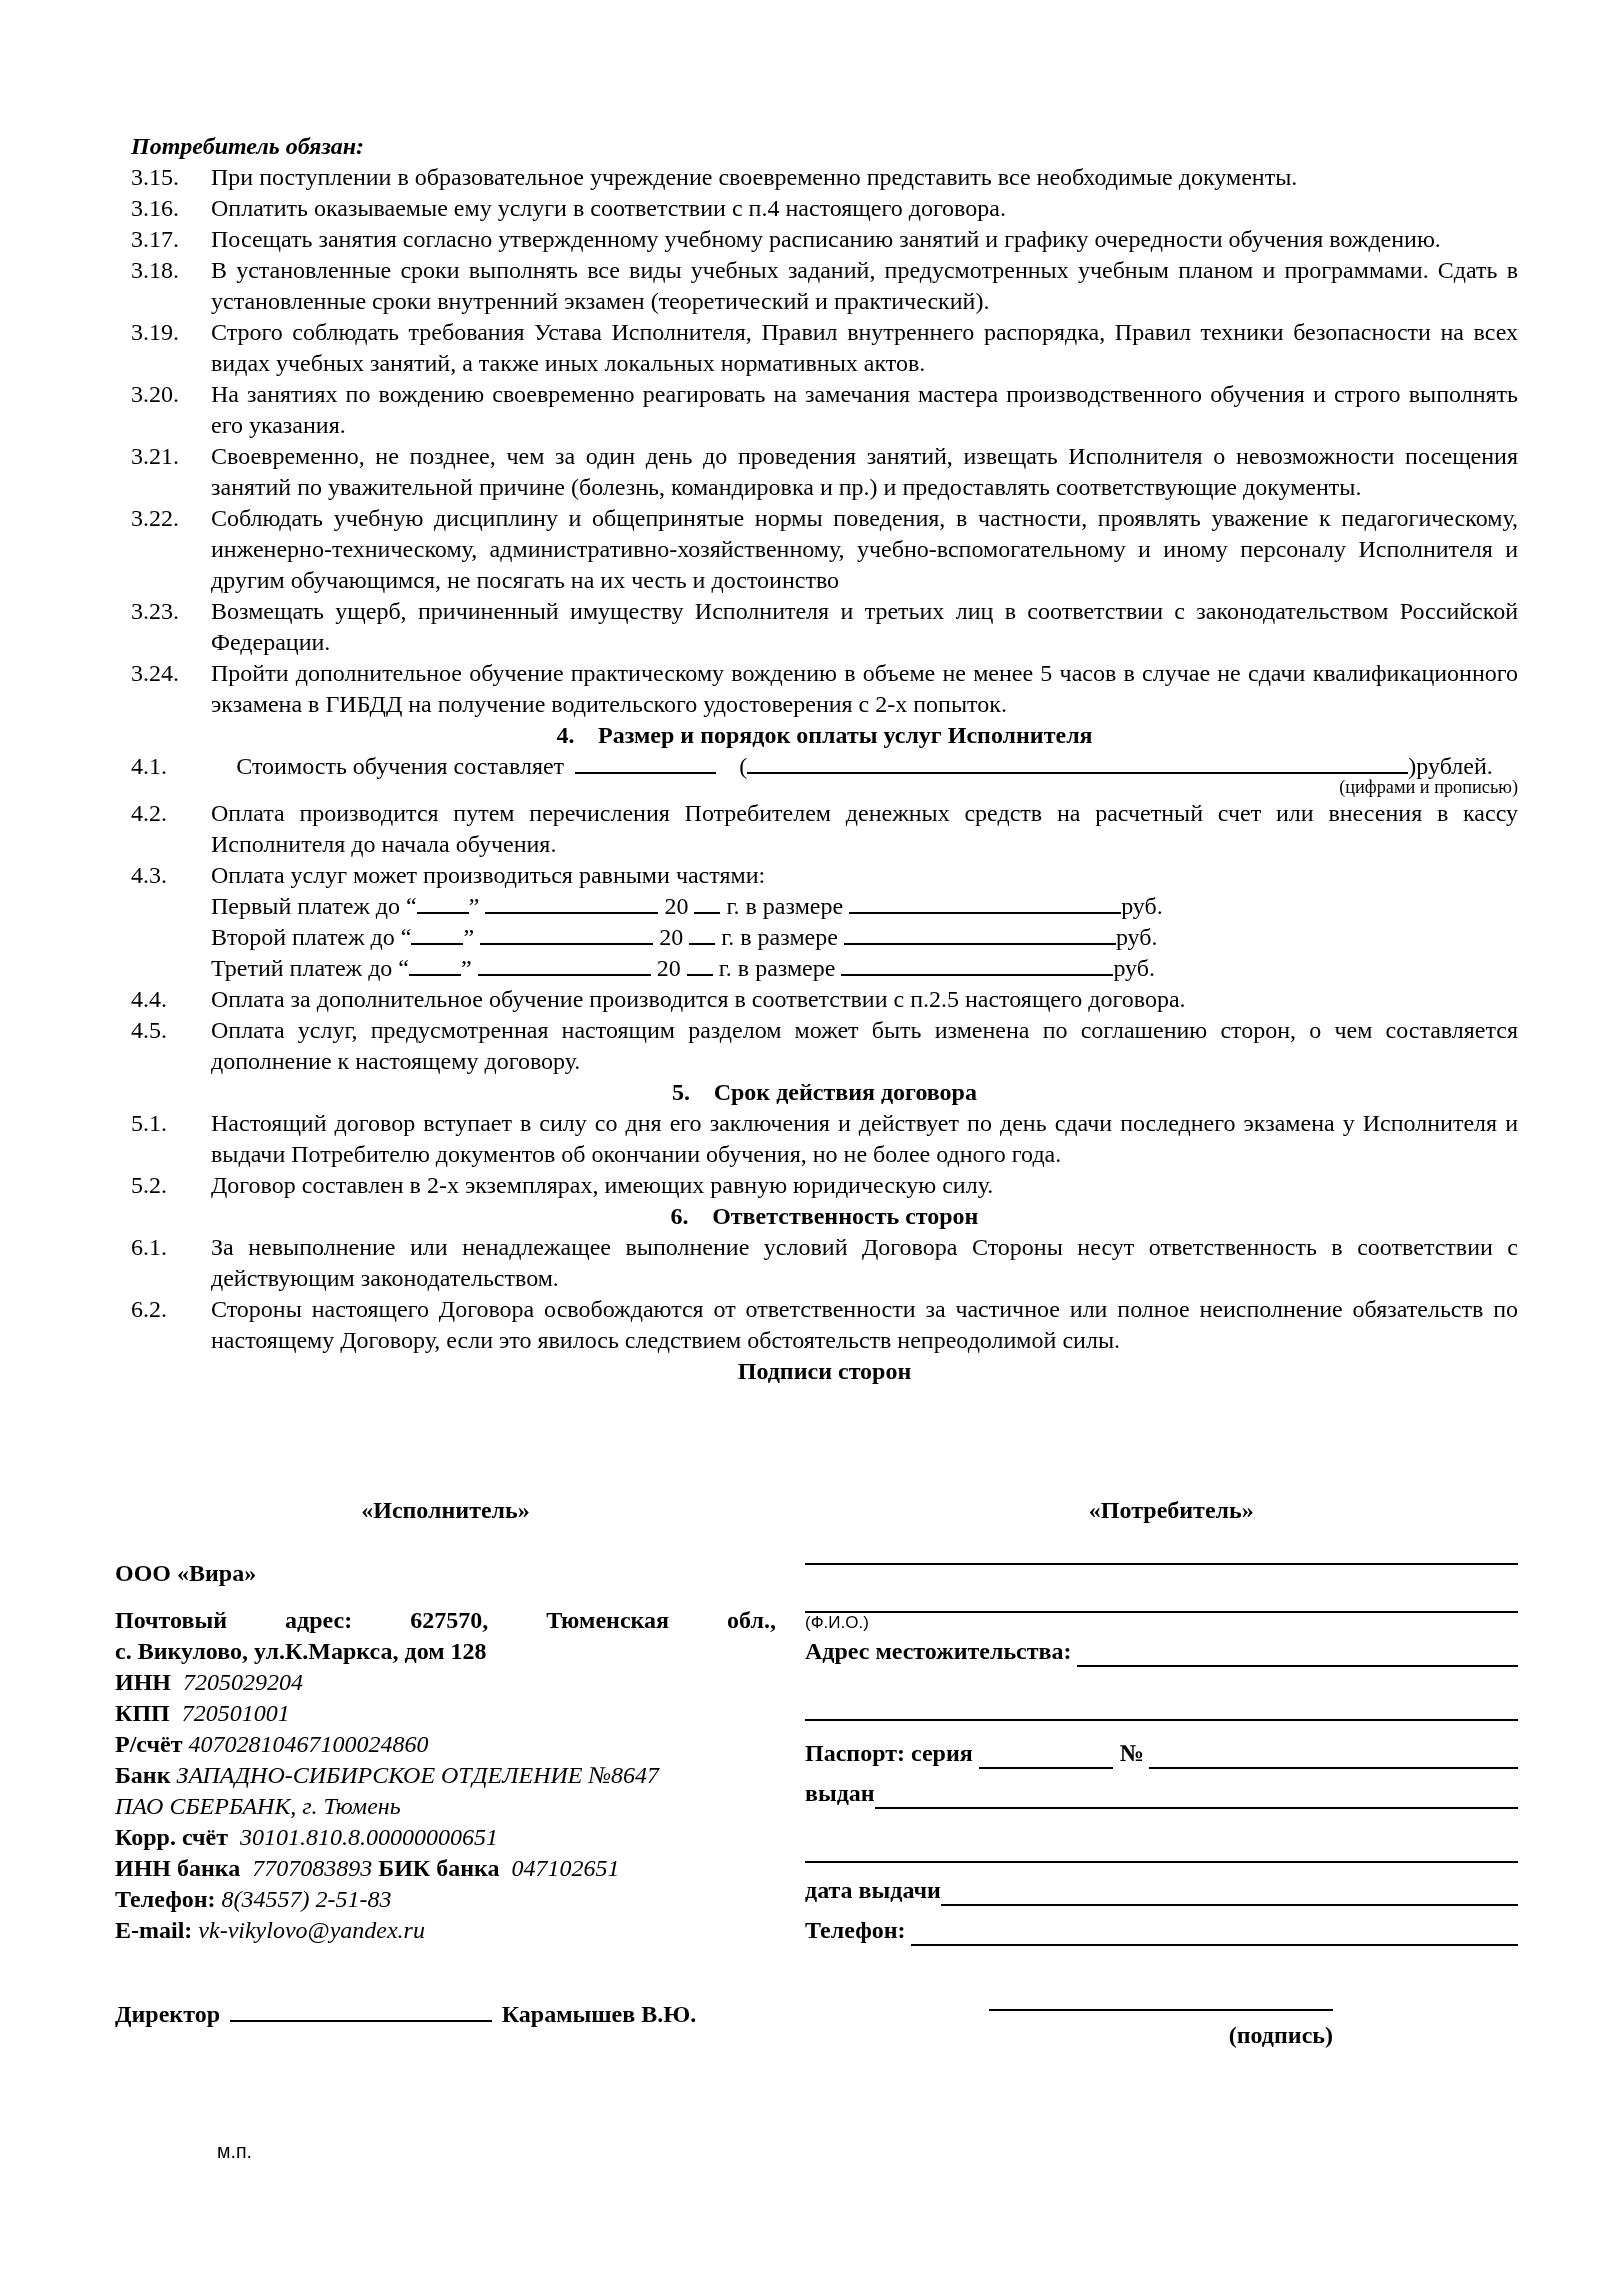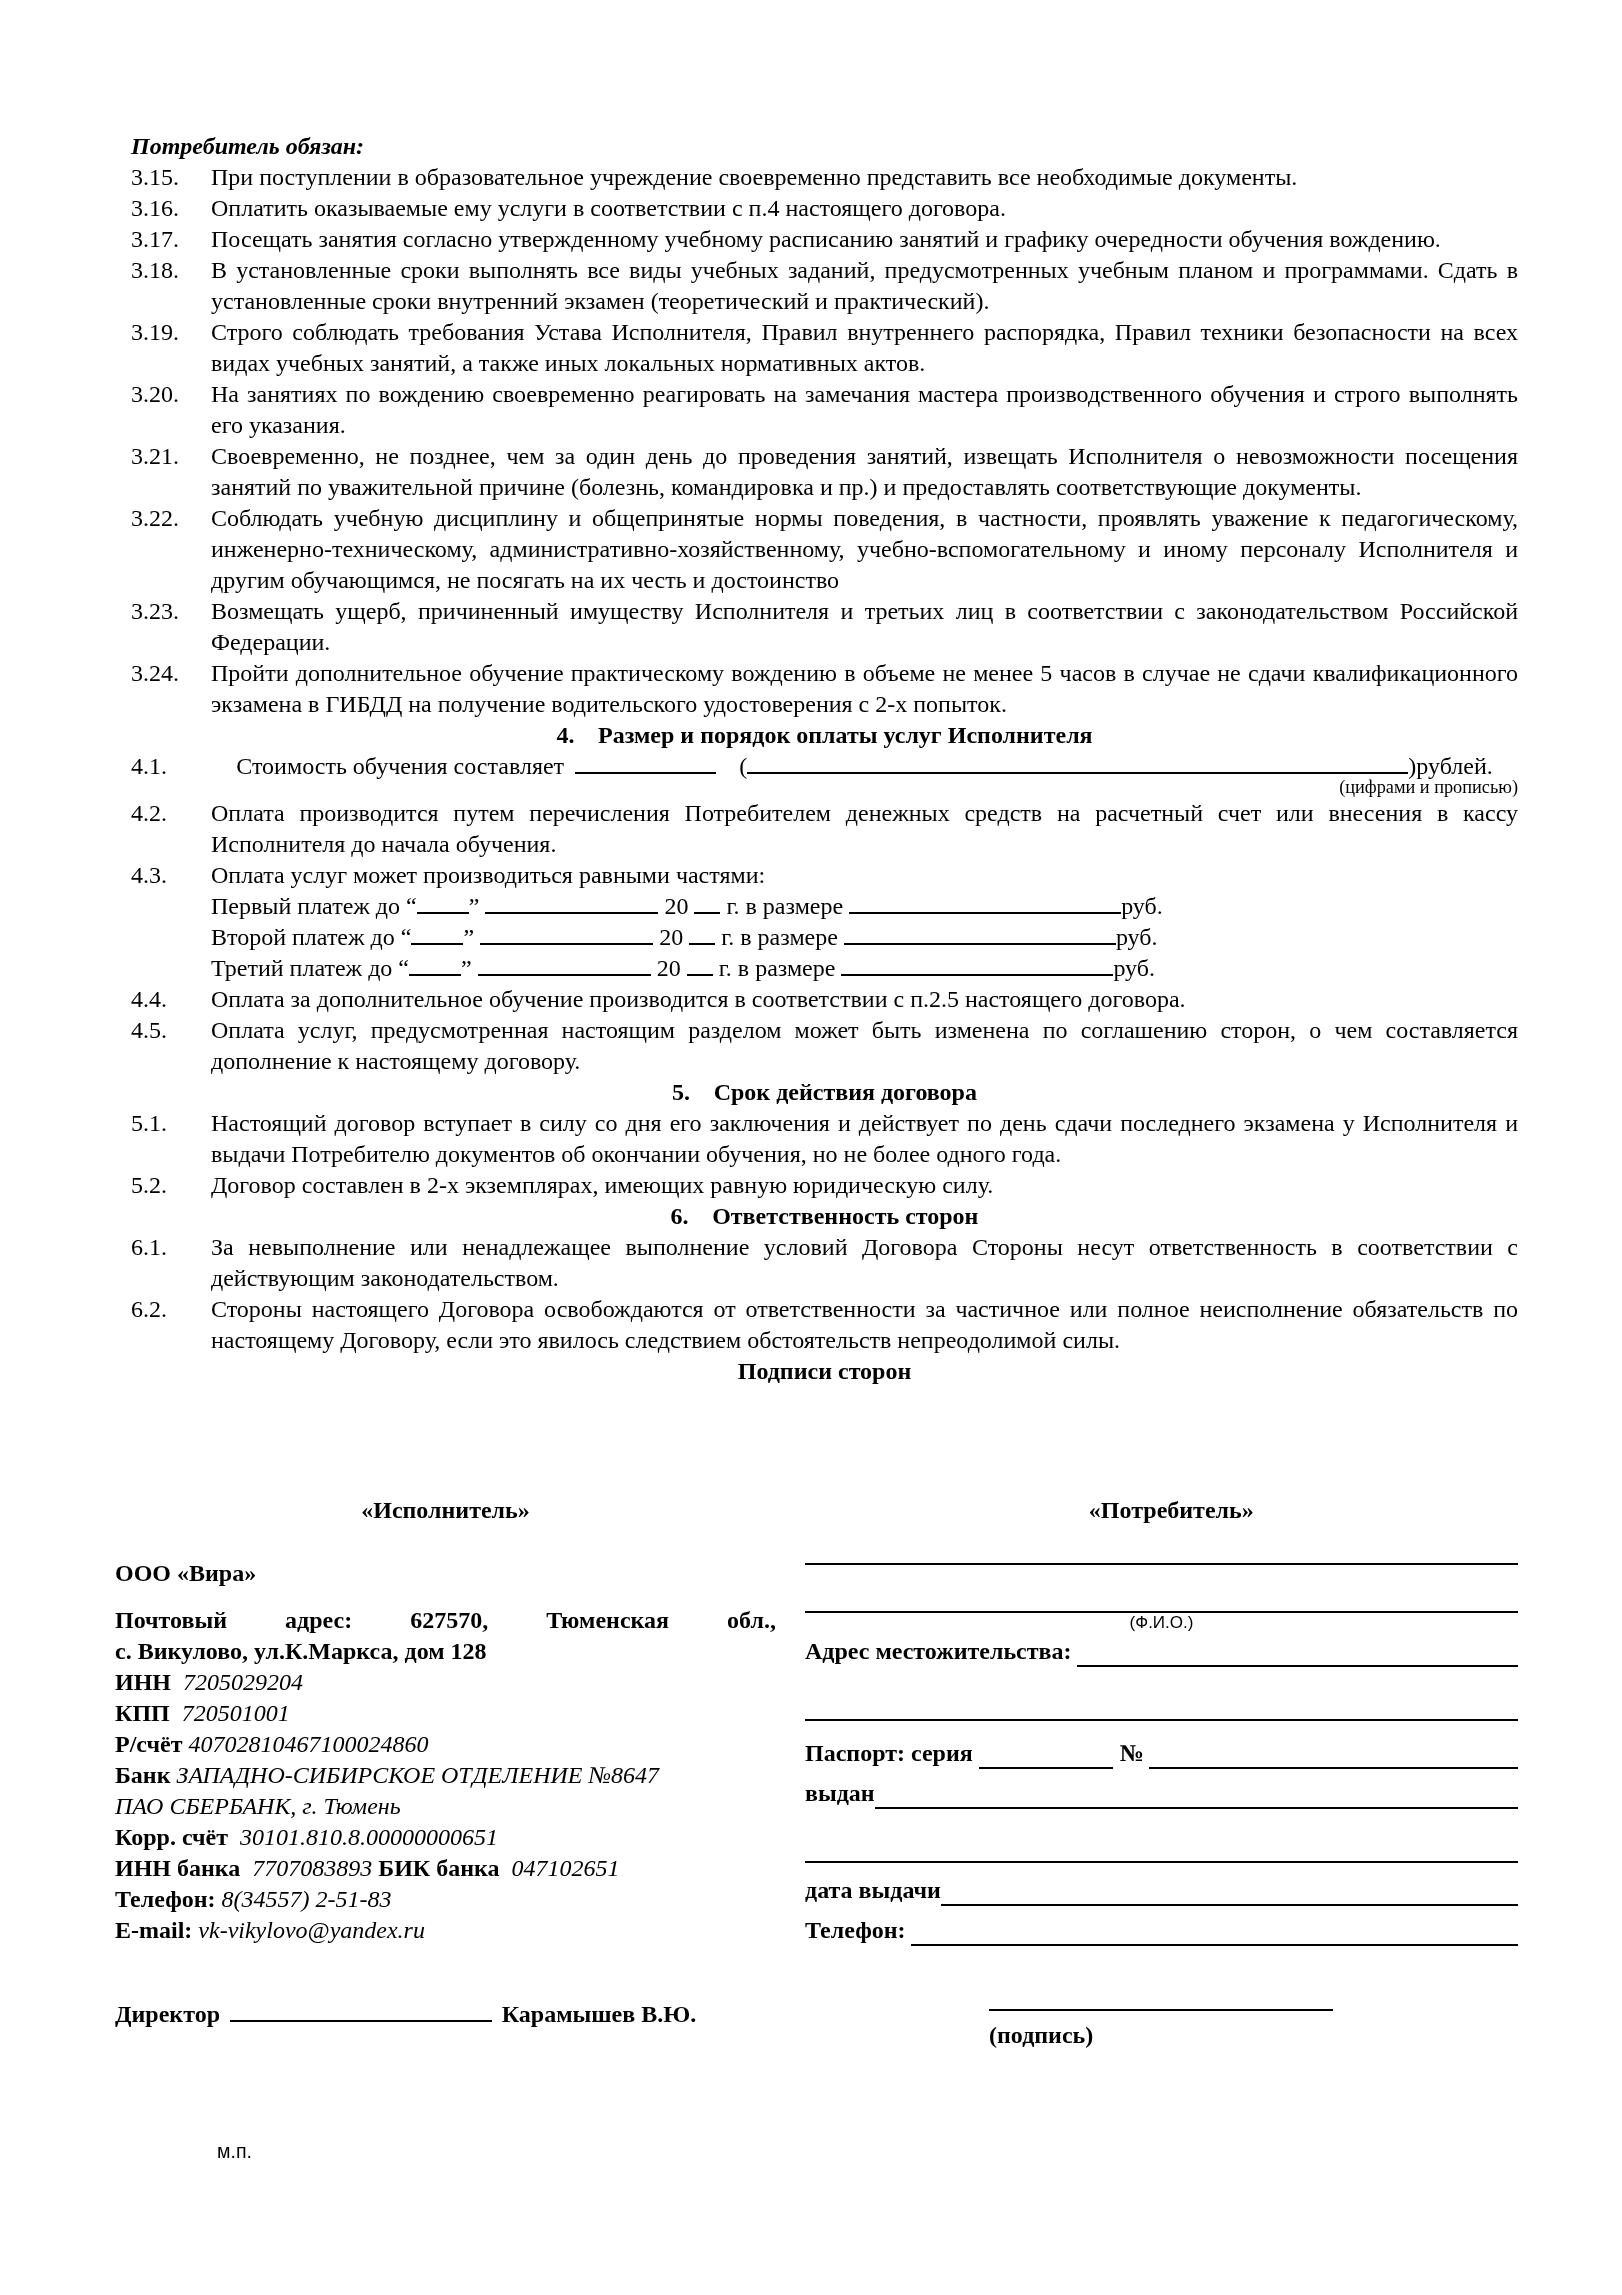--- a/index.html
+++ b/index.html
@@ -21,27 +21,27 @@
 
   .left-block { position: absolute; left: 115px; top: 1495px; width: 661px;
                 font-size: 24px; line-height: 31px; }
   .right-block { position: absolute; left: 805px; top: 1495px; width: 713px;
                  font-size: 24px; line-height: 31px; font-family: "Liberation Serif", serif; }
   .b { font-weight: bold; }
   .i { font-style: italic; }
   .center { text-align: center; }
   .justify-line { display: flex; justify-content: space-between; font-weight: bold; }
   .full-line { border-bottom: 2px solid #000; height: 21px; }
-  .fio { font-size: 17px; text-align: center; line-height: 19.6px; font-family: "Liberation Sans", sans-serif; }
+  .fio { font-size: 17px; line-height: 19.6px; font-family: "Liberation Sans", sans-serif; }
   .fill-row { display: flex; align-items: flex-end; font-weight: bold; }
   .fill-row .grow { flex: 1 1 auto; border-bottom: 2px solid #000; height: 21px; margin-left: 5.2px; }
   .director { position: absolute; left: 115px; top: 1999px; font-size: 24px; font-weight: bold; }
   .mp { position: absolute; left: 217px; top: 2140px; font-size: 19.6px; font-family: "Liberation Sans", sans-serif; }
   .podpis-line { position: absolute; left: 989px; top: 2009px; width: 344px; border-bottom: 2px solid #000; }
-  .podpis { position: absolute; left: 989px; width: 344px; top: 2022px; text-align: left; font-weight: bold; font-size: 24px; }
+  .podpis { position: absolute; left: 989px; width: 344px; top: 2022px; text-align: right; font-weight: bold; font-size: 24px; }
 </style>
 </head>
 <body>
 
 <div class="page">
   <div class="main">
     <p class="intro">Потребитель обязан:</p>
 
     <div class="clause">
         <span class="num">3.15.</span>

